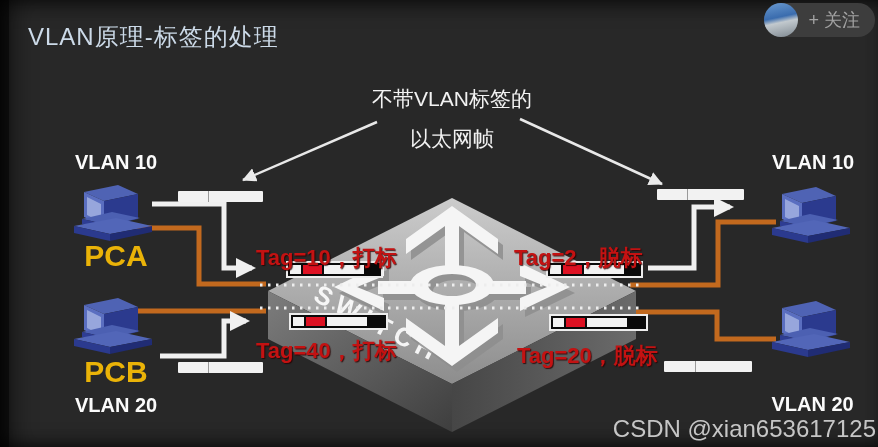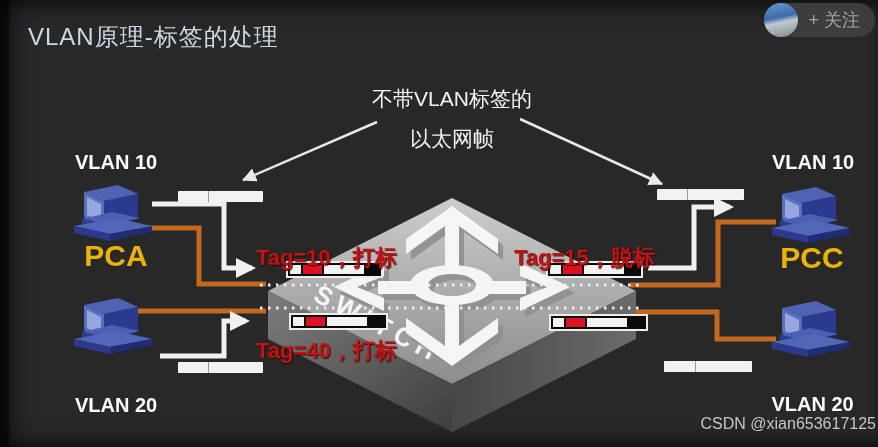--- a/index.html
+++ b/index.html
@@ -37,21 +37,21 @@
   .uframe .uf-a{width:35%;border-right:1.5px solid #9a9a9a;}
   .uframe .uf-b{flex:1;}
 
   .tframe{height:17px;background:#0a0a0a;border:2px solid #ededed;box-sizing:border-box;
     display:flex;align-items:center;gap:2px;padding:0 2px;z-index:3;}
   .tf-s{height:9px;display:inline-block;}
   .tf-w1{width:11px;background:#f2f2f2;}
   .tf-red{width:19px;background:#dd1122;}
   .tf-w2{width:40px;background:#f2f2f2;}
 
-  .watermark{right:2px;top:415px;color:#c6c6c6;font-size:16px;z-index:5;white-space:nowrap;}
+  .watermark{right:2px;top:415px;color:#c6c6c6;font-size:24px;z-index:5;white-space:nowrap;}
 
   .olink{fill:none;stroke:#c2691e;stroke-width:5;}
   .flow{fill:none;stroke:#f0f0f0;stroke-width:5;}
   .thin{stroke:#e8e8e8;stroke-width:2.5;}
   .dots{stroke:#ededed;stroke-width:3;stroke-dasharray:2.5 5.5;}
   .switch-label{fill:#fdfdfd;font-weight:bold;font-size:26px;letter-spacing:6px;opacity:.92;}
 </style>
 </head>
 <body>
 
@@ -147,37 +147,37 @@
       <polygon points="14,12 34,21 34,46 14,37" fill="#5a6ec0"></polygon>
       <polygon points="17,17 31,24 31,42 17,35" fill="#97a6dc"></polygon>
       <polygon points="34,21 68,14 68,39 34,46" fill="#2b3a8e"></polygon>
       <polygon points="12,39 40,45 70,38 42,32" fill="#4c60b2"></polygon>
       <polygon points="12,39 40,45 40,50 12,44" fill="#2e3d93"></polygon>
       <polygon points="4,46 40,54 82,46 46,38" fill="#5266b8"></polygon>
       <polygon points="4,46 40,54 40,61 4,53" fill="#2b3a8e"></polygon>
       <polygon points="40,54 82,46 82,52 40,61" fill="#202c74"></polygon>
     </svg>
   </div>
+  <div class="abs pc-name" style="left:66px;top:355px;width:100px;">PCB</div>
   <div class="abs vlan-label" style="left:61px;top:394px;width:110px;">VLAN 20</div>
 
   <div class="abs vlan-label" style="left:762px;top:151px;width:102px;">VLAN 10</div>
   <div class="abs pc-icon" style="left:768px;top:182px;">
     <svg width="86" height="64" viewBox="0 0 86 64">
       <polygon points="14,12 48,5 68,14 34,21" fill="#4f63b4"></polygon>
       <polygon points="14,12 34,21 34,46 14,37" fill="#5a6ec0"></polygon>
       <polygon points="17,17 31,24 31,42 17,35" fill="#97a6dc"></polygon>
       <polygon points="34,21 68,14 68,39 34,46" fill="#2b3a8e"></polygon>
       <polygon points="12,39 40,45 70,38 42,32" fill="#4c60b2"></polygon>
       <polygon points="12,39 40,45 40,50 12,44" fill="#2e3d93"></polygon>
       <polygon points="4,46 40,54 82,46 46,38" fill="#5266b8"></polygon>
       <polygon points="4,46 40,54 40,61 4,53" fill="#2b3a8e"></polygon>
       <polygon points="40,54 82,46 82,52 40,61" fill="#202c74"></polygon>
     </svg>
   </div>
-  <div class="abs pc-name" style="left:766px;top:241px;width:92px;">PCC</div>
 
   <div class="abs pc-icon" style="left:768px;top:296px;">
     <svg width="86" height="64" viewBox="0 0 86 64">
       <polygon points="14,12 48,5 68,14 34,21" fill="#4f63b4"></polygon>
       <polygon points="14,12 34,21 34,46 14,37" fill="#5a6ec0"></polygon>
       <polygon points="17,17 31,24 31,42 17,35" fill="#97a6dc"></polygon>
       <polygon points="34,21 68,14 68,39 34,46" fill="#2b3a8e"></polygon>
       <polygon points="12,39 40,45 70,38 42,32" fill="#4c60b2"></polygon>
       <polygon points="12,39 40,45 40,50 12,44" fill="#2e3d93"></polygon>
       <polygon points="4,46 40,54 82,46 46,38" fill="#5266b8"></polygon>
@@ -219,17 +219,18 @@
       <span class="tf-s tf-red"></span>
       <span class="tf-s tf-w2"></span>
   </div>
   <div class="abs tframe" style="left:549px;top:314px;width:99px;">
     <span class="tf-s tf-w1"></span>
       <span class="tf-s tf-red"></span>
       <span class="tf-s tf-w2"></span>
   </div>
 
   <div class="abs tag" style="left:256px;top:231px;margin-top:12px;">Tag=10，打标</div>
-  <div class="abs tag" style="left:514px;top:243px;">Tag=15，脱标</div>
+  <div class="abs tag" style="left:514px;top:243px;">Tag=2，脱标</div>
   <div class="abs tag" style="left:256px;top:336px;">Tag=40，打标</div>
+  <div class="abs tag" style="left:517px;top:341px;">Tag=20，脱标</div>
 
   <div class="abs watermark">CSDN @xian653617125</div>
 </div>
 
 </body></html>

